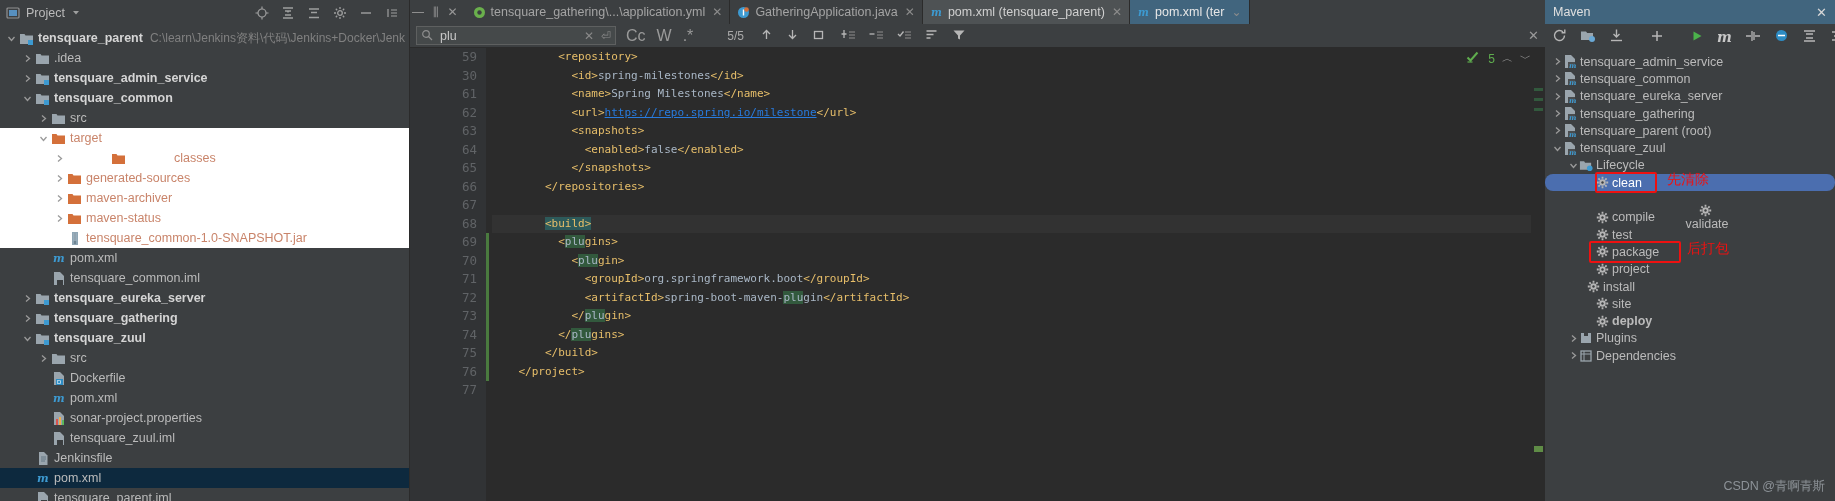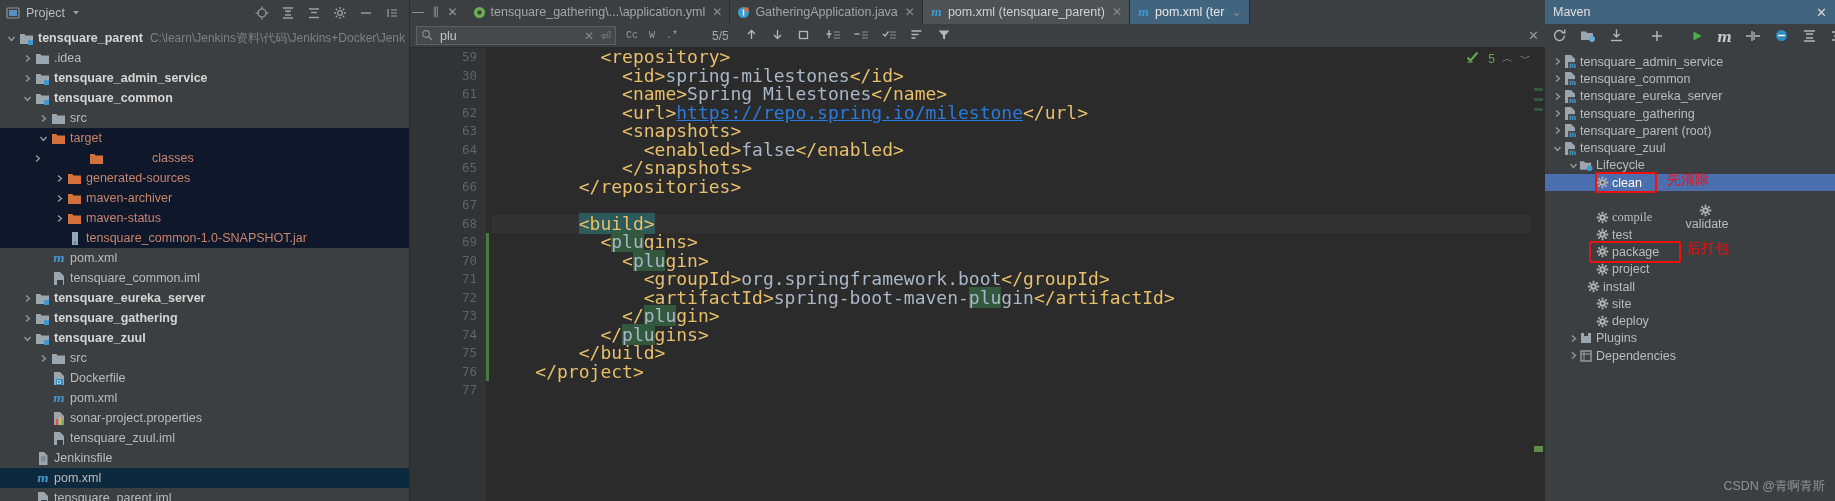--- a/index.html
+++ b/index.html
@@ -22,50 +22,50 @@
   .ic { width:14px; height:14px; display:inline-block; opacity:.85; }
   .tree { flex:1; overflow:hidden; padding-top:2px; font-size:12.5px; }
   .row { height:20px; display:flex; align-items:center; white-space:nowrap; padding-right:4px;}
   .row .arrow { width:11px; height:11px; flex:0 0 11px; margin-right:2px; position:relative;}
   .row .arrow.none { visibility:hidden; }
   .arrow svg { display:block; }
   .row .ficon { width:15px; height:15px; flex:0 0 15px; margin-right:4px; display:flex; align-items:center; justify-content:center;}
   .lbl { color:#bbbbbb; }
   .lbl.bold { font-weight:bold; color:#d5d5d5;}
   .lbl.dim { color:#808080; font-weight:normal; margin-left:7px; font-size:12px;}
-  .row.excluded { background:#0f172a; }
+  .row.excluded { background:#ffffff; }
   .row.excluded .lbl { color:#c9846a; }
   .row.selected { background:#0d293e; }
   .row.selected .lbl { color:#bbbbbb; }
 
   
   .center { width:1135px; height:501px; display:flex; flex-direction:column; background:#2b2b2b;}
   .tabbar { height:24px; background:#3c3f41; display:flex; align-items:stretch; }
   .winbtns { display:flex; align-items:center; gap:9px; padding:0 8px 0 2px; color:#999; }
   .winbtns span { font-size:12px; line-height:1; }
   .tab { display:flex; align-items:center; gap:5px; padding:0 7px; font-size:12.5px; color:#a4a4a4; border-right:1px solid #2b2b2b; }
   .tab.active { background:#4e5254; color:#d0d0d0;}
   .tab.sel { background:#41657e; color:#e6e6e6; }
   .tab .tclose { color:#8c8c8c; font-size:12px; margin-left:2px;}
   .tab .ticon { width:13px; height:13px; display:flex; align-items:center; justify-content:center; }
 
   .findbar { height:24px; background:#3c3f41; display:flex; align-items:center; gap:0; border-bottom:1px solid #2b2b2b; }
   .find-input { width:200px; height:19px; background:#45494a; border:1px solid #5e6060; margin-left:6px;
                 display:flex; align-items:center; padding:0 4px; gap:5px; }
   .find-input .fval { color:#c8c8c8; font-size:12.5px; }
   .find-right { margin-left:auto; display:flex; align-items:center; gap:10px; padding-right:6px; color:#9a9a9a;}
-  .toggles { display:flex; align-items:center; gap:11px; margin-left:10px; color:#9a9a9a; font-size:10px;font-family:Liberation Mono, monospace;}
+  .toggles { display:flex; align-items:center; gap:11px; margin-left:10px; color:#9a9a9a; font-size:16px;}
   .ftool { display:flex; align-items:center; gap:13px; margin-left:16px; color:#a8a8a8;}
   .matches { color:#a9a9a9; font-size:12px; margin-left:34px;}
 
   .editorwrap { flex:1; display:flex; position:relative; background:#2b2b2b; overflow:hidden;}
   .gutter { width:76px; background:#313335; position:relative; flex:0 0 76px;}
   .gline { height:18.5px; line-height:18.5px; text-align:right; padding-right:9px; color:#606366;
            font-family:"DejaVu Sans Mono", monospace; font-size:12.5px; position:relative;}
-  .code { flex:1; position:relative; font-family:"DejaVu Sans Mono", monospace; font-size:18px; padding-left:6px; }
+  .code { flex:1; position:relative; font-family:"DejaVu Sans Mono", monospace; font-size:11px; padding-left:6px; }
   .cline { height:18.5px; line-height:18.5px; white-space:pre; color:#a9b7c6; }
   .cline.cur { background:#323232; }
   .tg { color:#e8bf6a; }
   .txt { color:#a9b7c6; }
   .url { color:#287bde; text-decoration:underline;}
   .hl { background:#32593d; color:#a9b7c6; }
   .buildsel { background:#2d5a5a; color:#e8bf6a;}
   .greenbar { position:absolute; left:0; top:0; width:3px; background:#4a7a3f; }
   .rightgutter { width:14px; background:#2b2b2b; position:relative; flex:0 0 14px;}
   .scrollmark { position:absolute; right:2px; width:9px; height:3px; }
@@ -221,21 +221,21 @@
               <path d="M2.5 4 L5.5 7.5 L8.5 4" stroke="#9a9a9a" stroke-width="1.3" fill="none"></path>
             </svg>
           </span>
           <span class="ficon" style="display: flex; align-items: center; justify-content: center;">
             <svg width="15" height="15" viewBox="0 0 15 15">
               <path d="M1 3h4.5l1 1.5H14V13H1z" fill="#d4703a"></path>
             </svg>
           </span>
           <span class="lbl">target</span>
         </div>
-        <div class="row excluded" style="padding-left: 32px; gap: 44px;">
+        <div class="row excluded" style="padding-left: 54px; gap: 44px;">
           <span class="arrow">
             <svg width="11" height="11" viewBox="0 0 11 11">
               <path d="M4 2.5 L7.5 5.5 L4 8.5" stroke="#9a9a9a" stroke-width="1.3" fill="none"></path>
             </svg>
           </span>
           <span class="ficon" style="display: flex; align-items: center; justify-content: center;">
             <svg width="15" height="15" viewBox="0 0 15 15">
               <path d="M1 3h4.5l1 1.5H14V13H1z" fill="#d4703a"></path>
             </svg>
           </span>
@@ -782,21 +782,21 @@
             </svg>
           </span>
           <span class="micon" style="display: flex; align-items: center; justify-content: center;">
             <svg width="15" height="15" viewBox="0 0 15 15">
               <path d="M1 3h4.5l1 1.5H13V12H1z" fill="#9aa5ad"></path>
               <circle cx="11.5" cy="10.5" r="3" fill="#3d9ad1"></circle>
             </svg>
           </span>
           <span class="mlbl">Lifecycle</span>
         </div>
-        <div class="mrow selected" style="padding-left: 38px;">
+        <div class="mrow selected" style="padding-left: 38px; border-radius: 8px;">
           <span class="marrow" style="visibility: hidden;"></span>
           <span class="micon" style="display: flex; align-items: center; justify-content: center;">
             <svg width="13" height="13" viewBox="0 0 13 13">
               <circle cx="6.5" cy="6.5" r="3.2" fill="#b6b6b6"></circle>
               <circle cx="6.5" cy="6.5" r="1.2" fill="#3c3f41"></circle>
               <path d="M6.5 0.8v2M6.5 10.2v2M0.8 6.5h2M10.2 6.5h2M2.4 2.4l1.4 1.4M9.2 9.2l1.4 1.4M10.6 2.4L9.2 3.8M3.8 9.2l-1.4 1.4" stroke="#b6b6b6" stroke-width="1.8"></path>
             </svg>
           </span>
           <span class="mlbl">clean</span>
         </div>
@@ -804,21 +804,21 @@
           <span class="marrow" style="visibility: hidden;"></span>
           <span class="micon" style="display: flex; align-items: center; justify-content: center;">
             <svg width="13" height="13" viewBox="0 0 13 13">
               <circle cx="6.5" cy="6.5" r="3.2" fill="#b6b6b6"></circle>
               <circle cx="6.5" cy="6.5" r="1.2" fill="#3c3f41"></circle>
               <path d="M6.5 0.8v2M6.5 10.2v2M0.8 6.5h2M10.2 6.5h2M2.4 2.4l1.4 1.4M9.2 9.2l1.4 1.4M10.6 2.4L9.2 3.8M3.8 9.2l-1.4 1.4" stroke="#b6b6b6" stroke-width="1.8"></path>
             </svg>
           </span>
           <span class="mlbl">validate</span>
         </div>
-        <div class="mrow" style="padding-left: 38px; font-family: Liberation Serif, serif;">
+        <div class="mrow" style="padding-left: 38px;">
           <span class="marrow" style="visibility: hidden;"></span>
           <span class="micon" style="display: flex; align-items: center; justify-content: center;">
             <svg width="13" height="13" viewBox="0 0 13 13">
               <circle cx="6.5" cy="6.5" r="3.2" fill="#b6b6b6"></circle>
               <circle cx="6.5" cy="6.5" r="1.2" fill="#3c3f41"></circle>
               <path d="M6.5 0.8v2M6.5 10.2v2M0.8 6.5h2M10.2 6.5h2M2.4 2.4l1.4 1.4M9.2 9.2l1.4 1.4M10.6 2.4L9.2 3.8M3.8 9.2l-1.4 1.4" stroke="#b6b6b6" stroke-width="1.8"></path>
             </svg>
           </span>
           <span class="mlbl">compile</span>
         </div>
@@ -870,21 +870,21 @@
           <span class="marrow" style="visibility: hidden;"></span>
           <span class="micon" style="display: flex; align-items: center; justify-content: center;">
             <svg width="13" height="13" viewBox="0 0 13 13">
               <circle cx="6.5" cy="6.5" r="3.2" fill="#b6b6b6"></circle>
               <circle cx="6.5" cy="6.5" r="1.2" fill="#3c3f41"></circle>
               <path d="M6.5 0.8v2M6.5 10.2v2M0.8 6.5h2M10.2 6.5h2M2.4 2.4l1.4 1.4M9.2 9.2l1.4 1.4M10.6 2.4L9.2 3.8M3.8 9.2l-1.4 1.4" stroke="#b6b6b6" stroke-width="1.8"></path>
             </svg>
           </span>
           <span class="mlbl">site</span>
         </div>
-        <div class="mrow" style="padding-left: 38px;">
+        <div class="mrow" style="padding-left: 38px; font-weight: bold;">
           <span class="marrow" style="visibility: hidden;"></span>
           <span class="micon" style="display: flex; align-items: center; justify-content: center;">
             <svg width="13" height="13" viewBox="0 0 13 13">
               <circle cx="6.5" cy="6.5" r="3.2" fill="#b6b6b6"></circle>
               <circle cx="6.5" cy="6.5" r="1.2" fill="#3c3f41"></circle>
               <path d="M6.5 0.8v2M6.5 10.2v2M0.8 6.5h2M10.2 6.5h2M2.4 2.4l1.4 1.4M9.2 9.2l1.4 1.4M10.6 2.4L9.2 3.8M3.8 9.2l-1.4 1.4" stroke="#b6b6b6" stroke-width="1.8"></path>
             </svg>
           </span>
           <span class="mlbl">deploy</span>
         </div>

